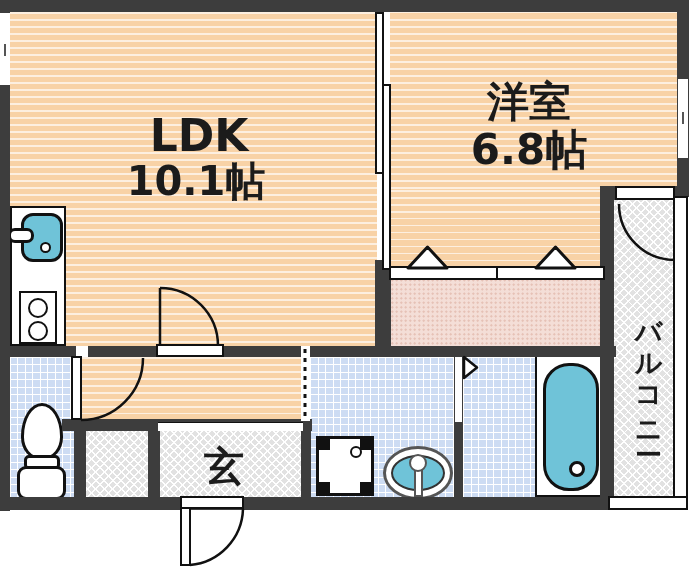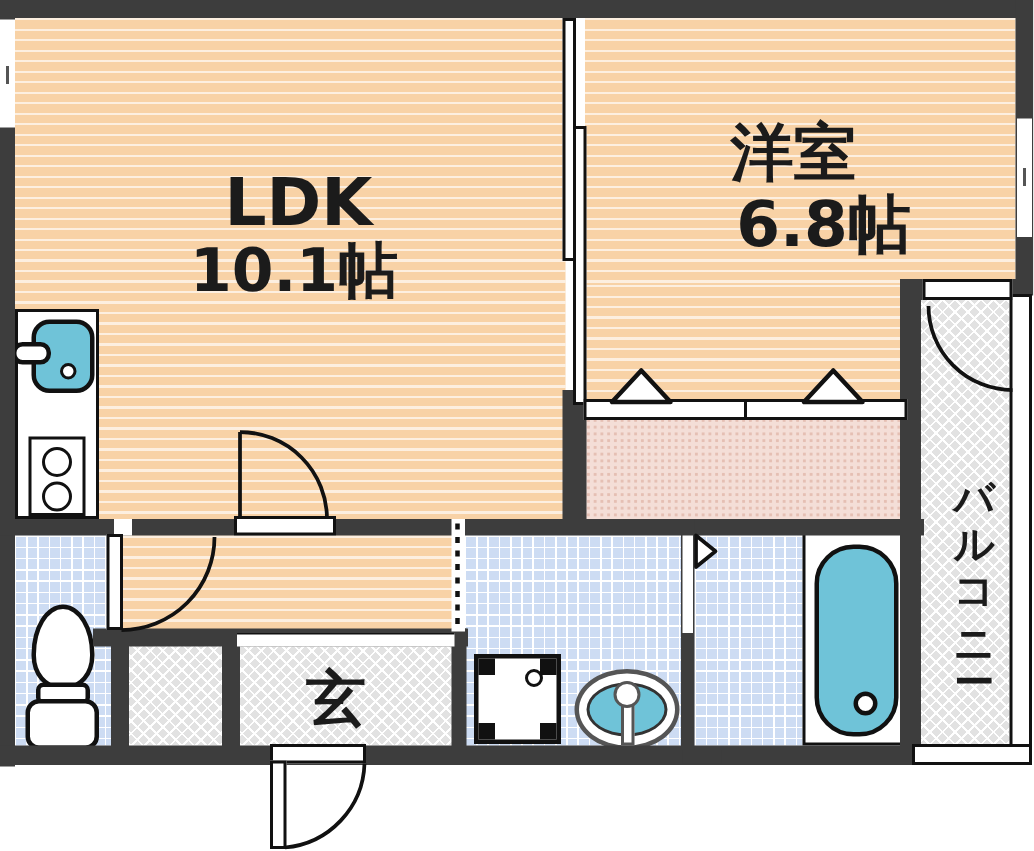--- a/index.html
+++ b/index.html
@@ -122,17 +122,17 @@
     <g fill="#fff" stroke="#111" stroke-width="3" stroke-linejoin="round">
       <polygon points="408,268 447,268 427.5,247"></polygon>
       <polygon points="536,268 575,268 555.5,247"></polygon>
       <polygon points="464,357 464,378 477,367.5" stroke-width="2.5"></polygon>
     </g>
   </svg>
 
   <div class="label" style="left:199px;top:136px;font-size:44px;">LDK</div>
   <div class="label" style="left:196px;top:181px;font-size:40px;">10.1帖</div>
   <div class="label" style="left:529px;top:102px;font-size:42px;">洋室</div>
-  <div class="label" style="left:549px;top:150px;font-size:42px;">6.8帖</div>
+  <div class="label" style="left:529px;top:150px;font-size:42px;">6.8帖</div>
   <div class="label" style="left:224px;top:466px;font-size:40px;">玄</div>
   <div class="label vtext" style="left:649px;top:372px;font-size:27px;letter-spacing:4px;">バルコニー</div>
 
 </div>
 
 </body></html>

